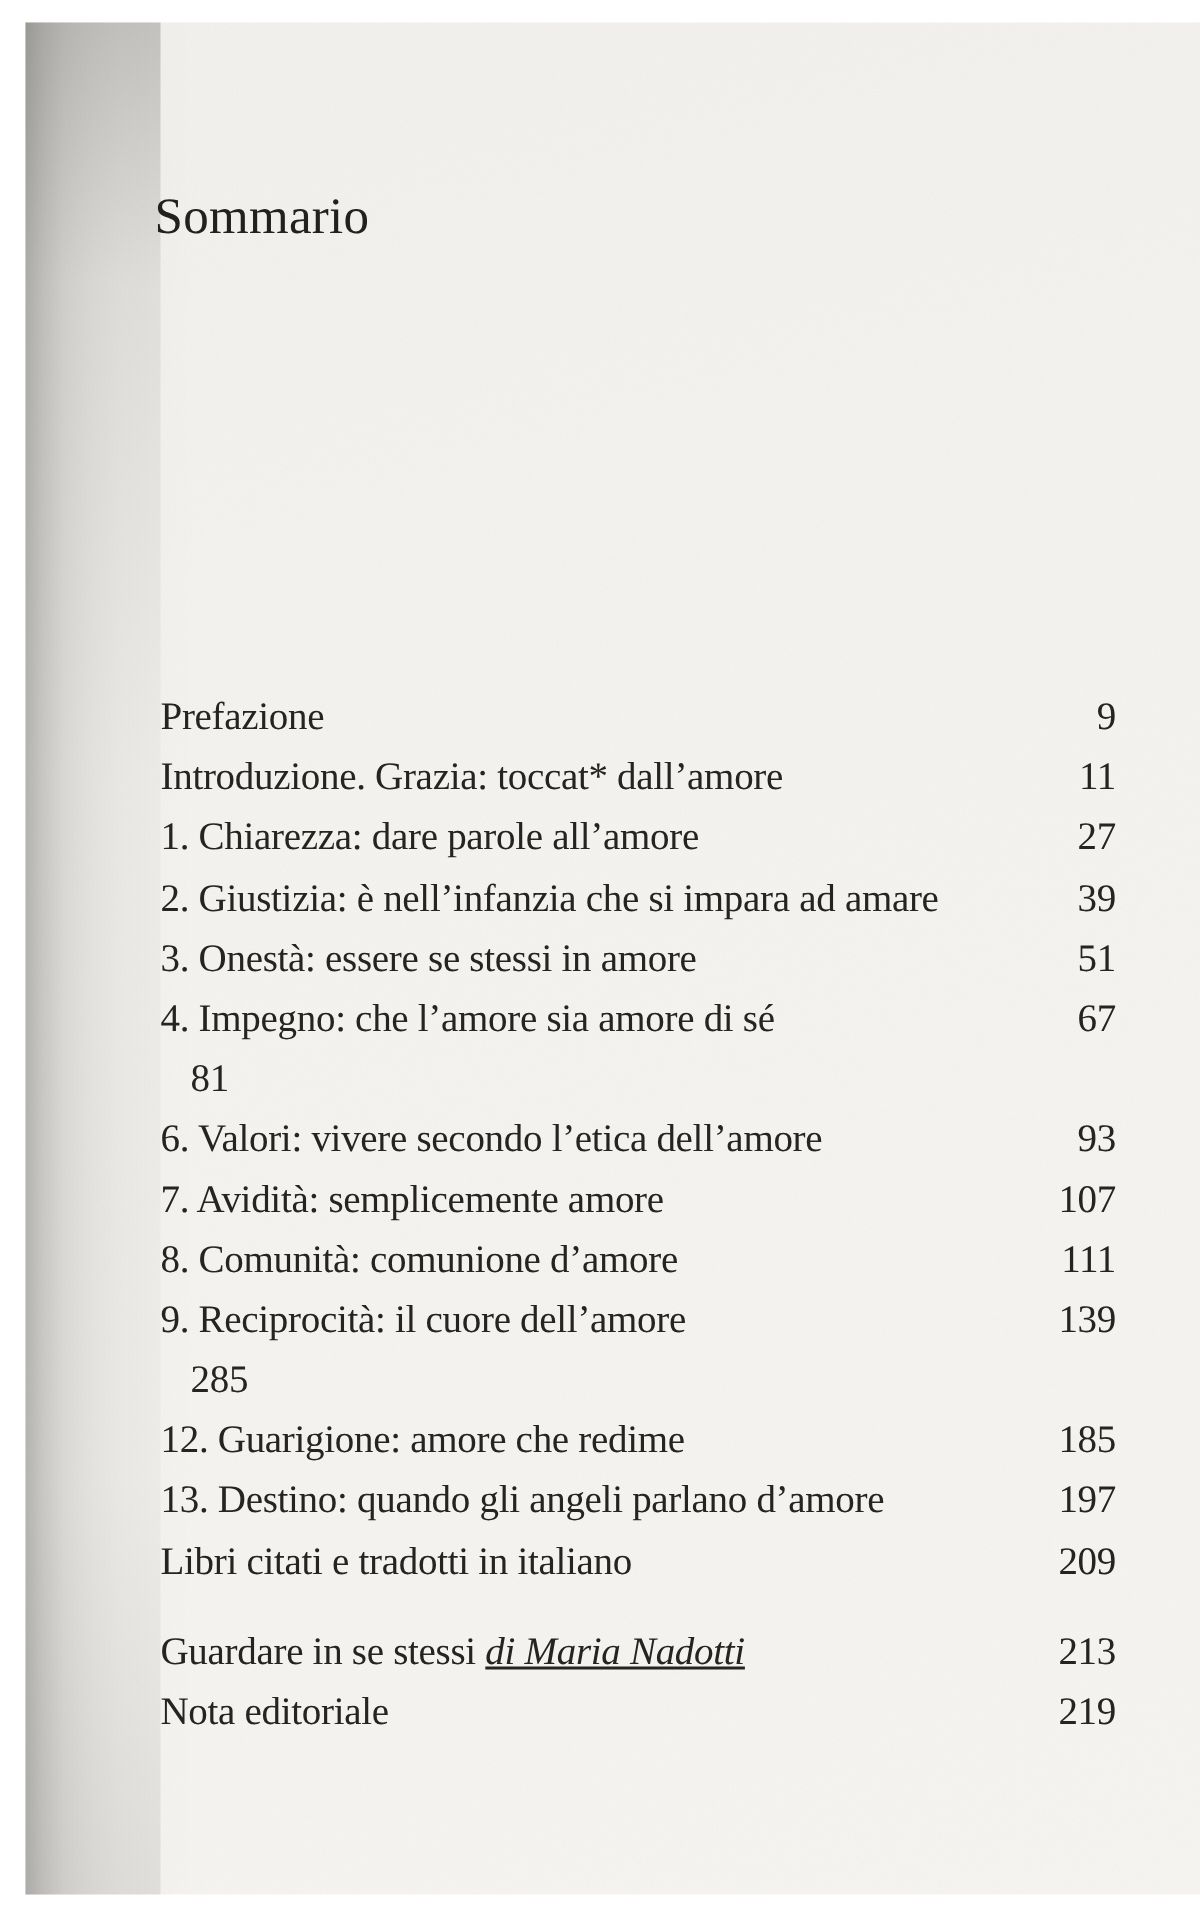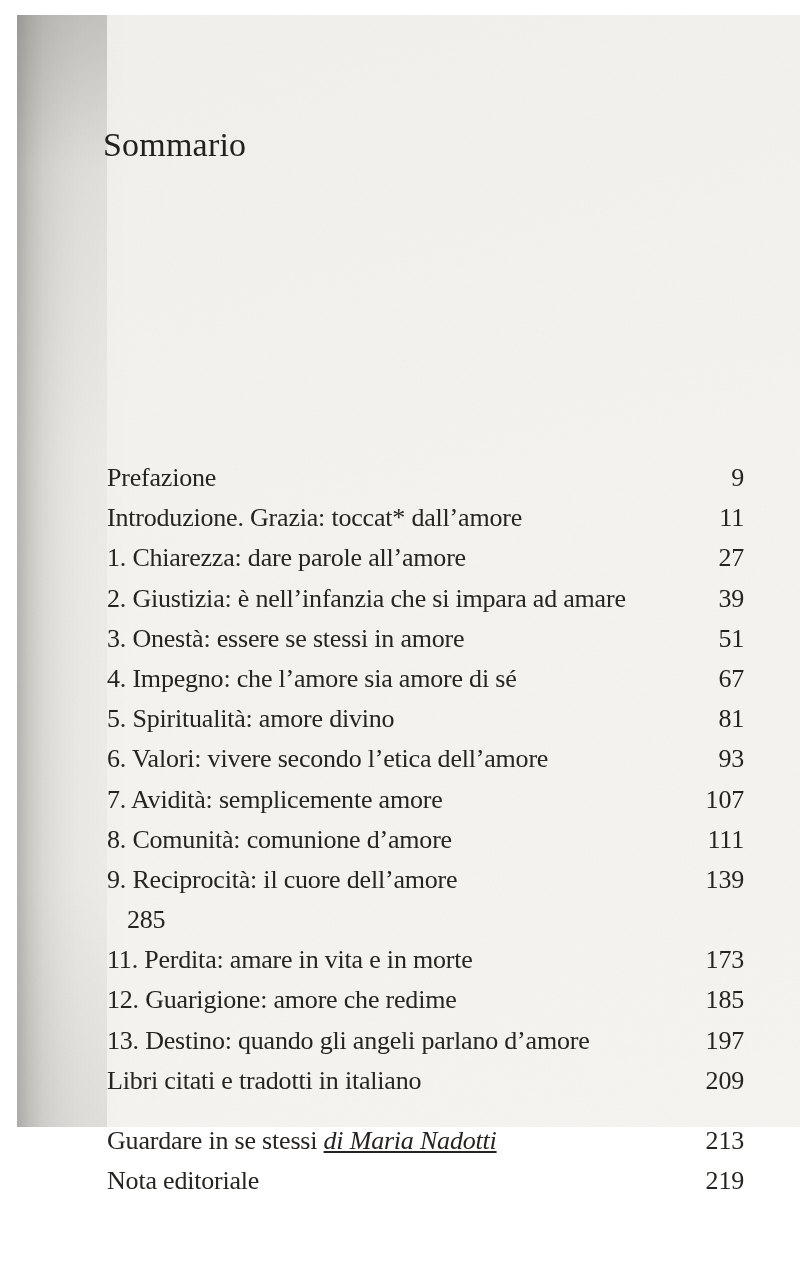--- a/index.html
+++ b/index.html
@@ -14,21 +14,21 @@
     background: #ffffff;
     overflow: hidden;
     font-family: "Liberation Serif", "DejaVu Serif", serif;
   }
   
   .book-page {
     position: absolute;
     left: 17px;
     top: 15px;
     width: 783px;
-    height: 1112px;
+    height: 1248px;
     background:
       linear-gradient(to right, rgba(0,0,0,0.02), rgba(0,0,0,0) 120px),
       linear-gradient(165deg, #f1f0ed 0%, #f4f3f0 45%, #f5f4f1 100%);
   }
   
   .book-page .edge-shadow {
     position: absolute;
     left: 0;
     top: 0;
     width: 90px;
@@ -121,45 +121,40 @@
       </div>
       <div class="toc-row">
         <span class="toc-title">3. Onestà: essere se stessi in amore</span>
         <span class="toc-page">51</span>
       </div>
       <div class="toc-row">
         <span class="toc-title">4. Impegno: che l’amore sia amore di sé</span>
         <span class="toc-page">67</span>
       </div>
       <div class="toc-row">
-        <span class="toc-title">5. Spiritualità: amore divino</span>
         <span class="toc-page">81</span>
       </div>
       <div class="toc-row">
         <span class="toc-title">6. Valori: vivere secondo l’etica dell’amore</span>
         <span class="toc-page">93</span>
       </div>
       <div class="toc-row">
         <span class="toc-title">7. Avidità: semplicemente amore</span>
         <span class="toc-page">107</span>
       </div>
       <div class="toc-row">
         <span class="toc-title">8. Comunità: comunione d’amore</span>
         <span class="toc-page">111</span>
       </div>
       <div class="toc-row">
         <span class="toc-title">9. Reciprocità: il cuore dell’amore</span>
         <span class="toc-page">139</span>
       </div>
       <div class="toc-row">
         <span class="toc-page">285</span>
-      </div>
-      <div class="toc-row">
-        <span class="toc-title">11. Perdita: amare in vita e in morte</span>
-        <span class="toc-page">173</span>
       </div>
       <div class="toc-row">
         <span class="toc-title">12. Guarigione: amore che redime</span>
         <span class="toc-page">185</span>
       </div>
       <div class="toc-row">
         <span class="toc-title">13. Destino: quando gli angeli parlano d’amore</span>
         <span class="toc-page">197</span>
       </div>
       <div class="toc-row">

